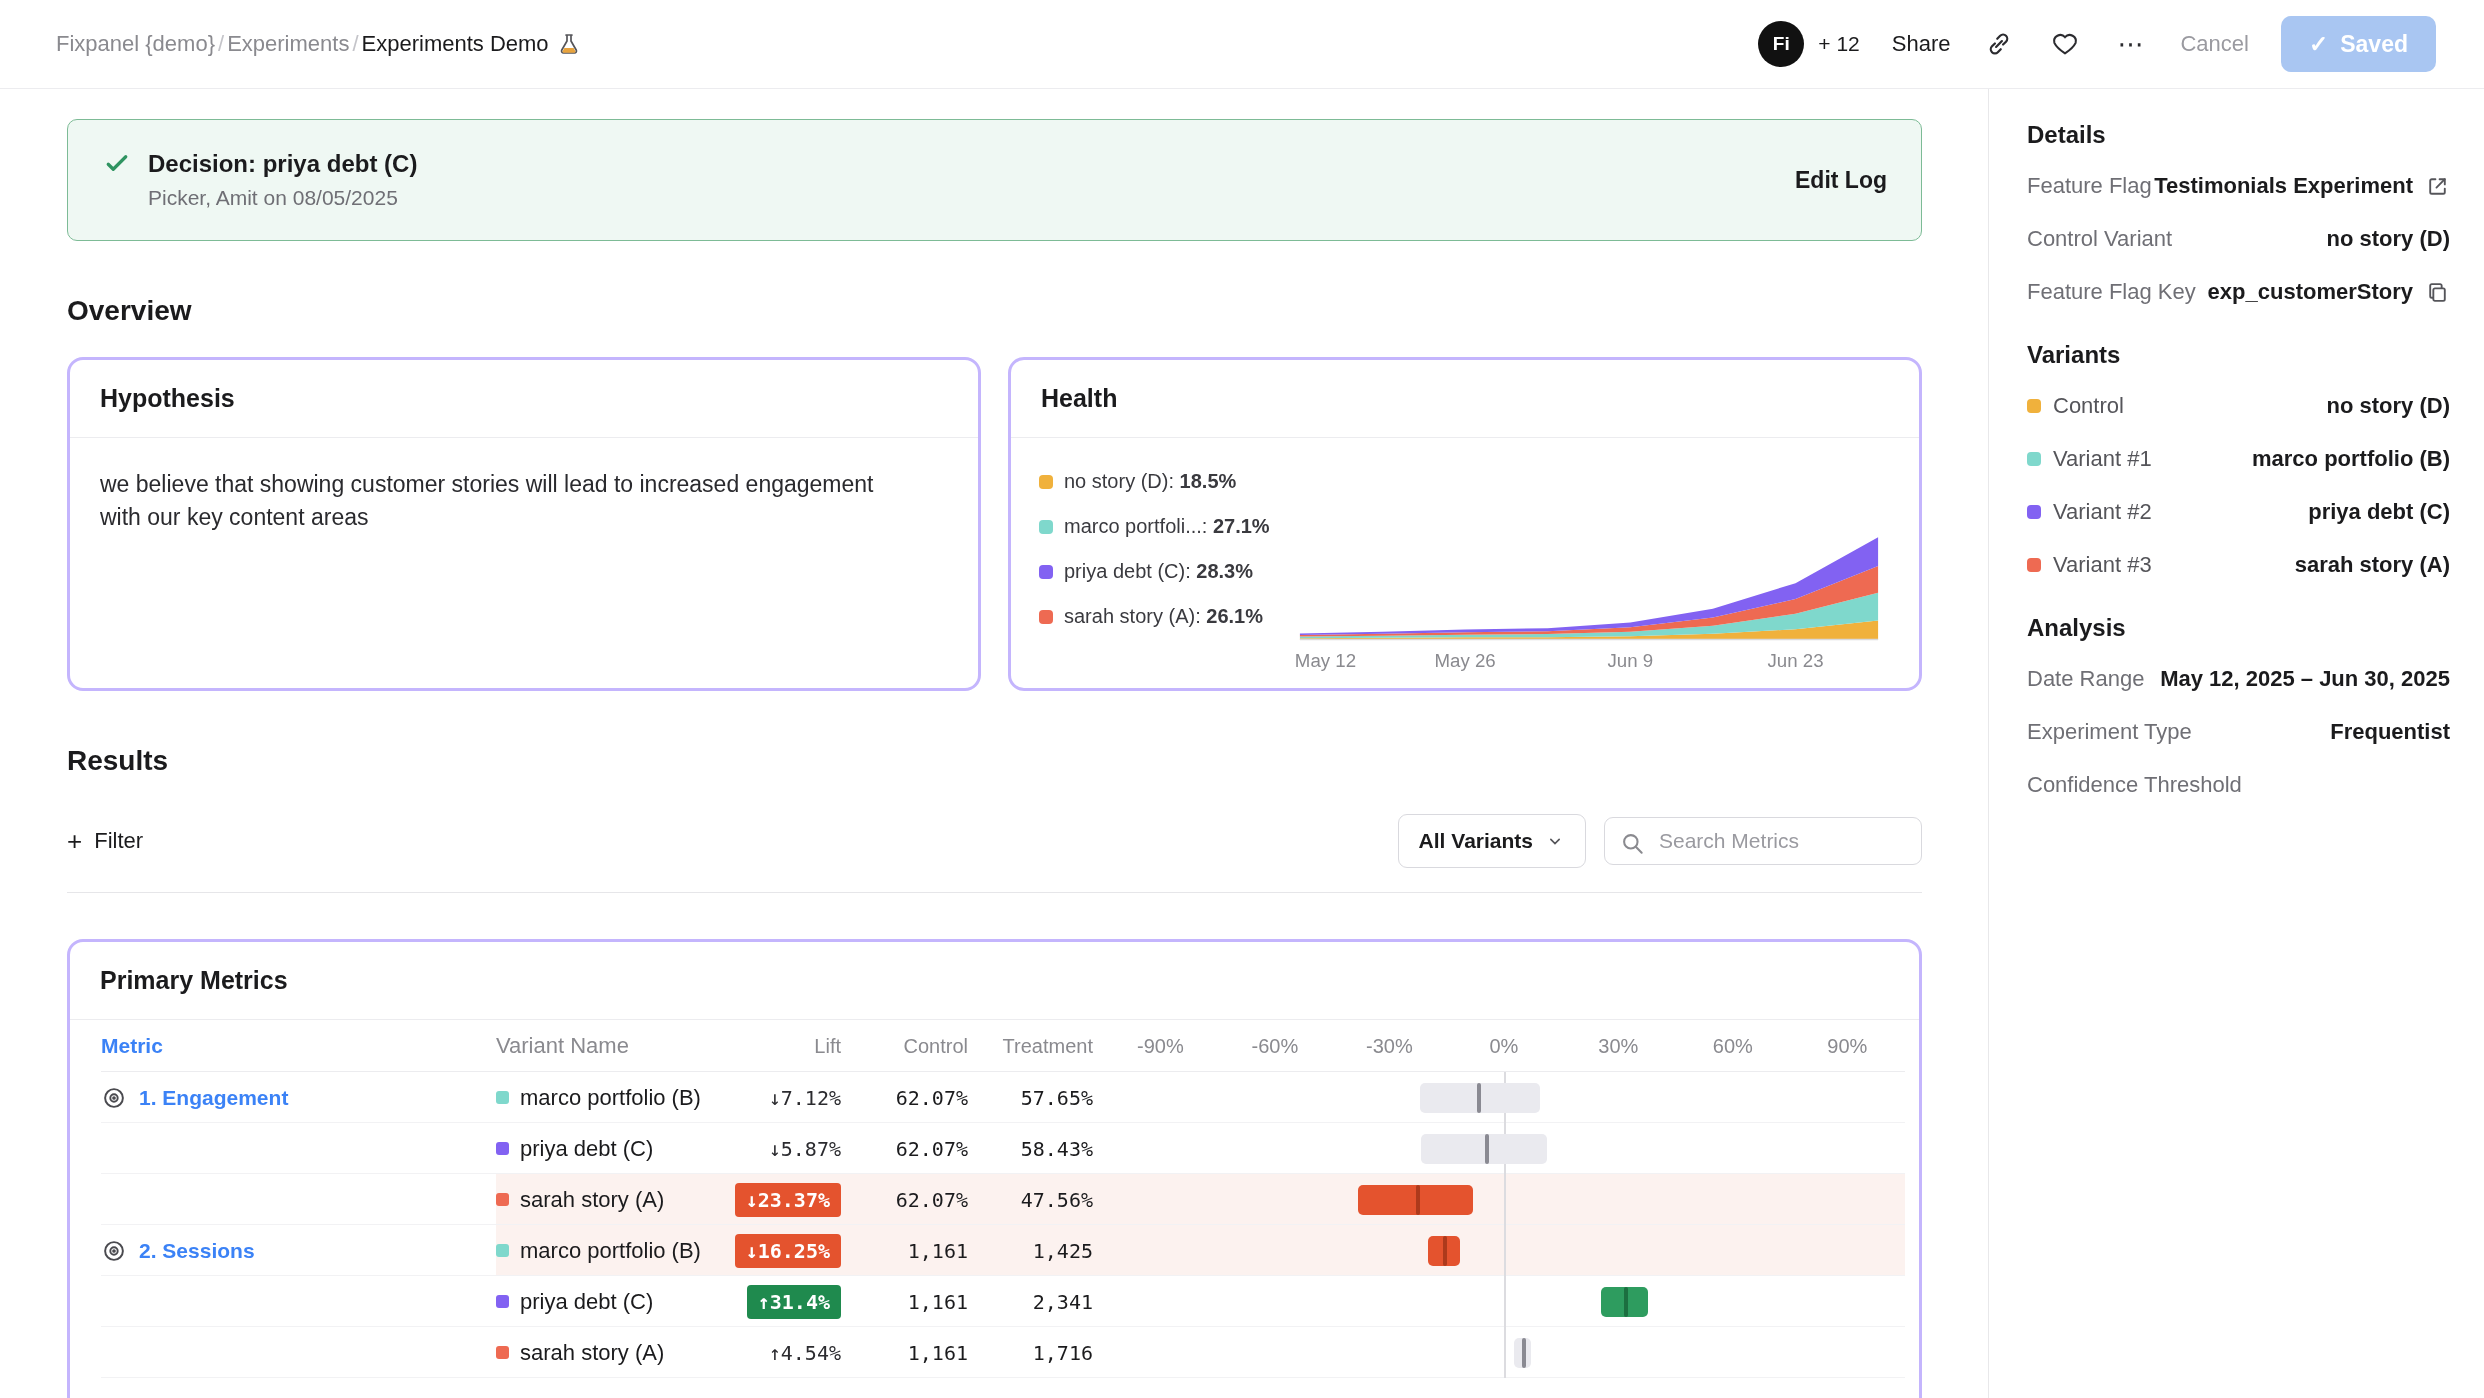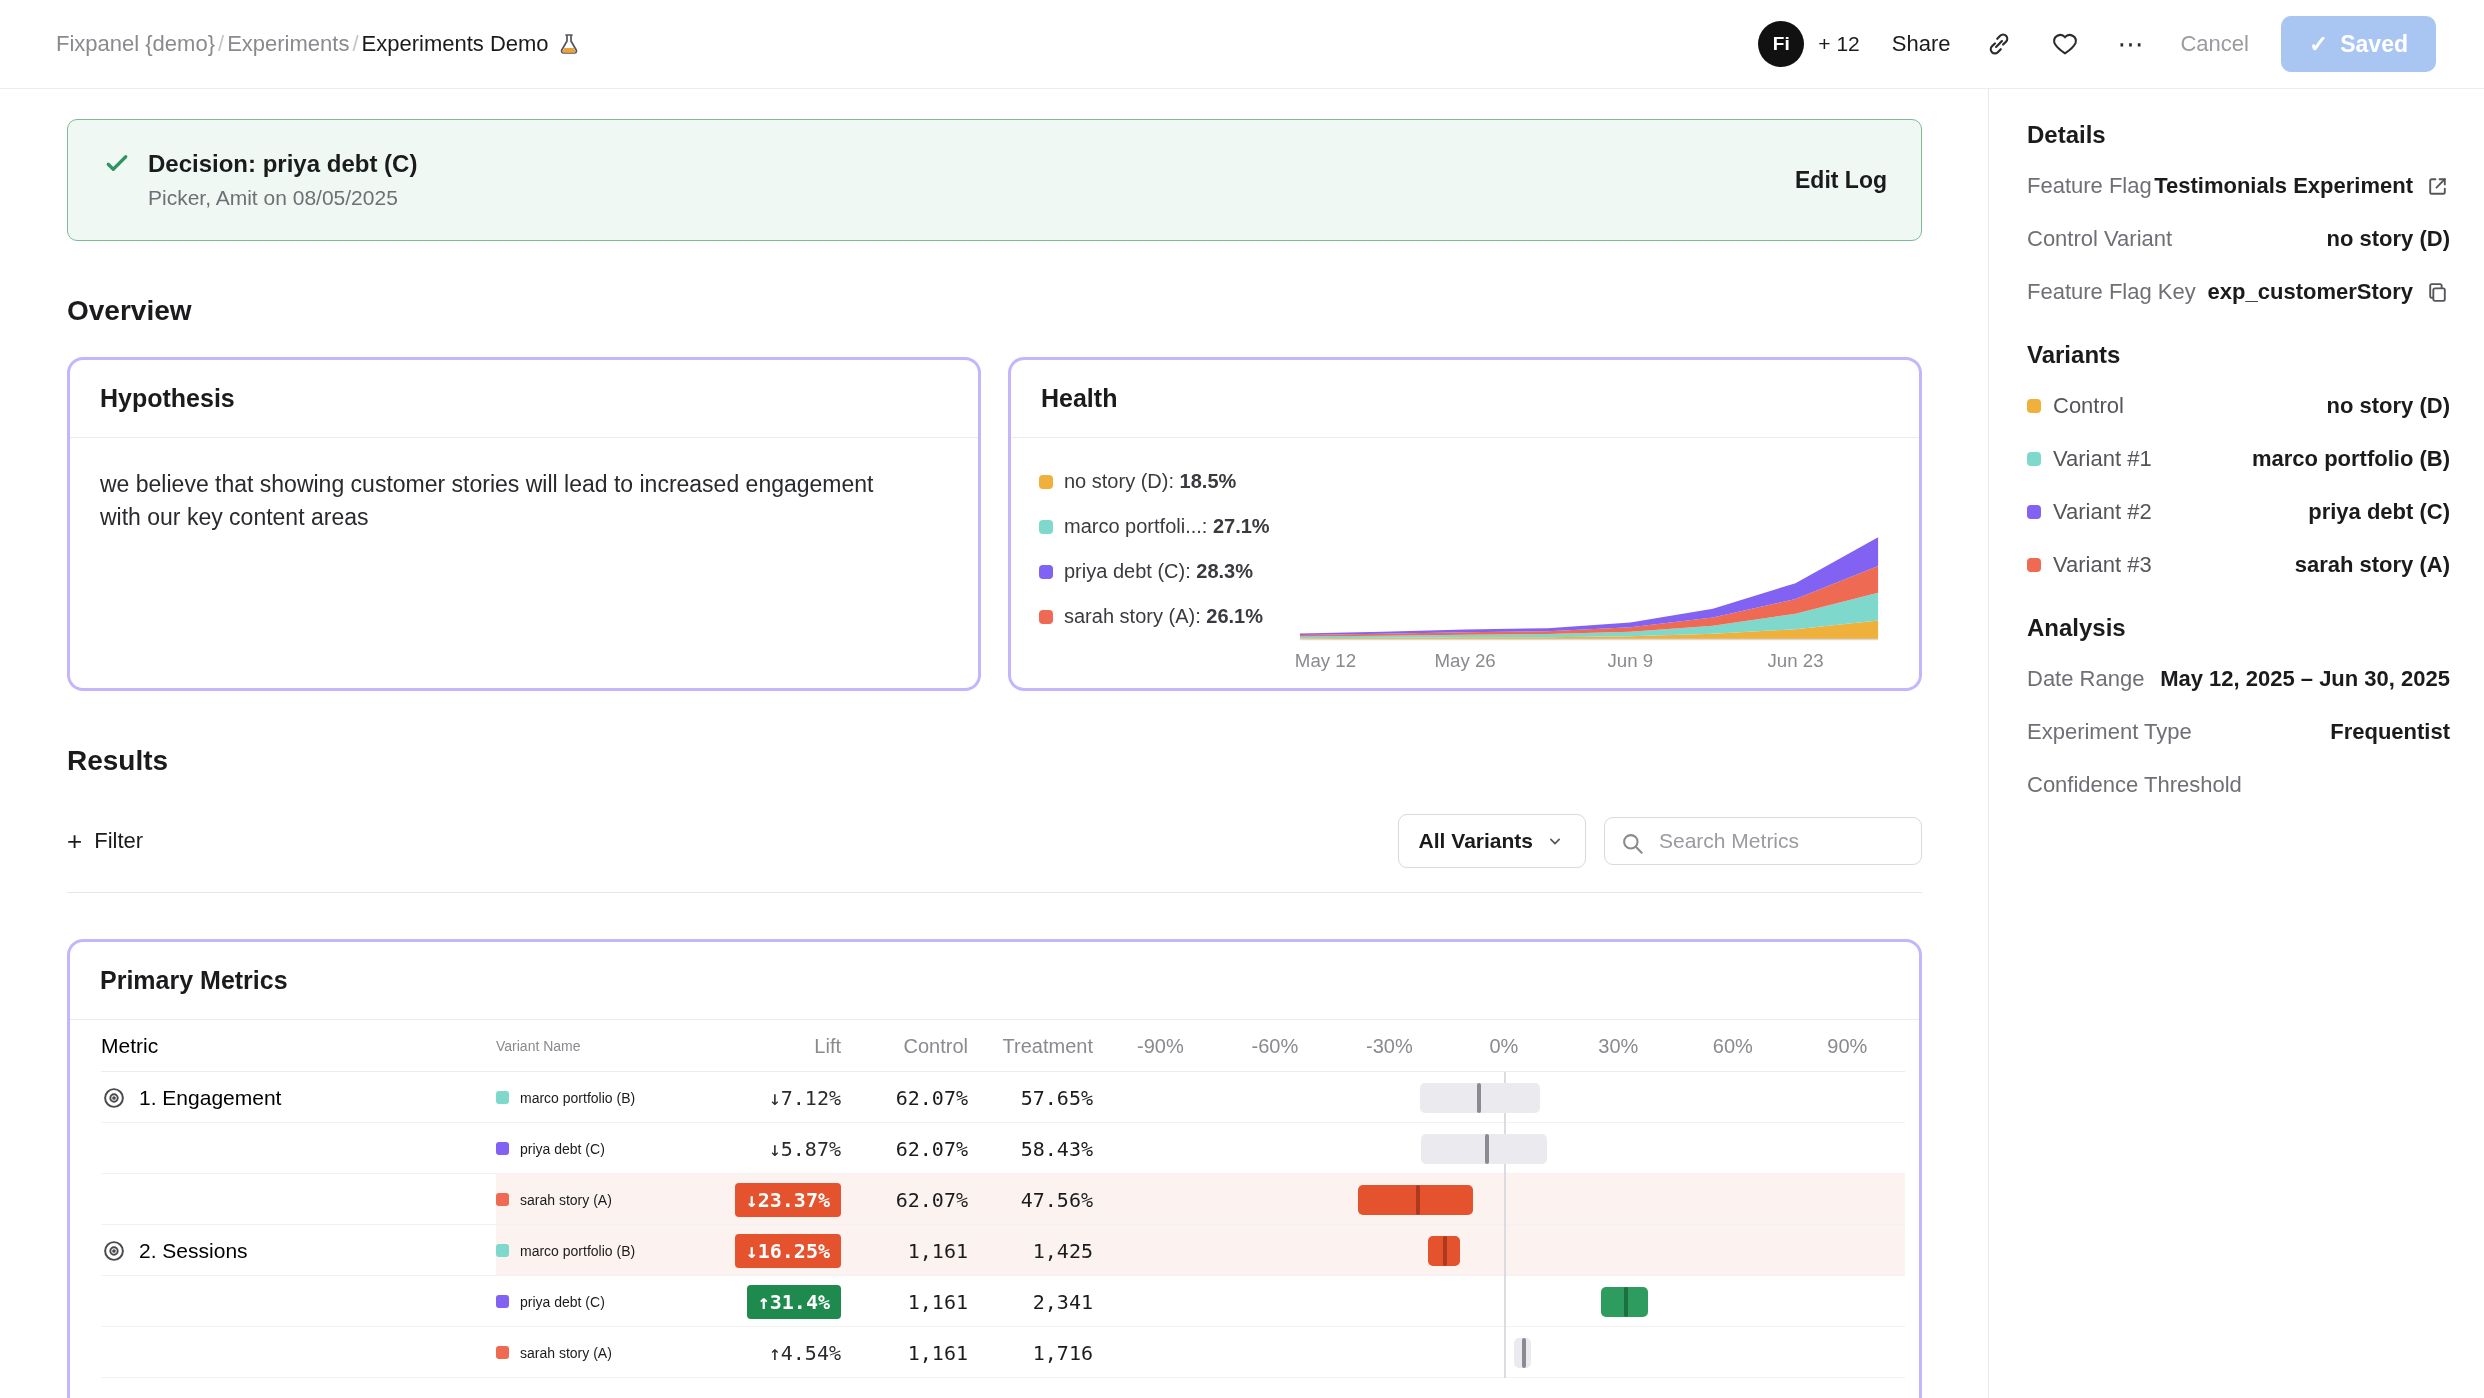--- a/index.html
+++ b/index.html
@@ -71,23 +71,23 @@
   .rule{height:1px;background:#e6e6e9;margin-top:23px}
 
   
   .metrics-card{margin-top:46px;height:520px}
   .table{padding:0 14px 0 31px}
   .t-head,.t-row{display:grid;grid-template-columns:395px 215px 130px 127px 125px 1fr;align-items:center}
   .t-head{height:52px;color:#8a8a8f;font-size:20px;border-bottom:1px solid #ececef}
   .t-row{height:51px;border-bottom:1px solid #f2f2f4;position:relative;cursor:pointer}
   .t-row.pink::before{content:"";position:absolute;left:395px;right:0;top:0;bottom:0;background:#fcf2ef}
   .t-row>div{position:relative;z-index:1}
-  .c-metric{display:flex;align-items:center;gap:12px;font-size:21px;font-weight:400;color:#000000}
+  .c-metric{display:flex;align-items:center;gap:12px;font-size:21px;font-weight:700;color:#3b82f6}
   .c-metric svg{width:26px;height:26px;color:#4a4a4f;flex:none}
-  .c-variant{display:flex;align-items:center;gap:11px;font-size:14px}
+  .c-variant{display:flex;align-items:center;gap:11px;font-size:22px}
   .c-variant .sq{width:13px;height:13px;border-radius:3px;flex:none}
   .c-lift,.c-control,.c-treat{text-align:right;font-family:"DejaVu Sans Mono",monospace;font-size:20px}
   .t-head .c-lift,.t-head .c-control,.t-head .c-treat{font-family:"Liberation Sans",sans-serif}
   .lift-plain{color:#2b2b2f}
   .chip{display:inline-block;padding:5px 11px;border-radius:4px;color:#fff;font-weight:700;font-size:20px}
   .chip.red{background:#e4532e}
   .chip.green{background:#1f8a4e}
   .c-chart{position:relative;height:51px}
   .t-head .c-chart{height:52px}
   .zero-line{position:absolute;top:0;bottom:0;width:2px;background:#dcdce0}

